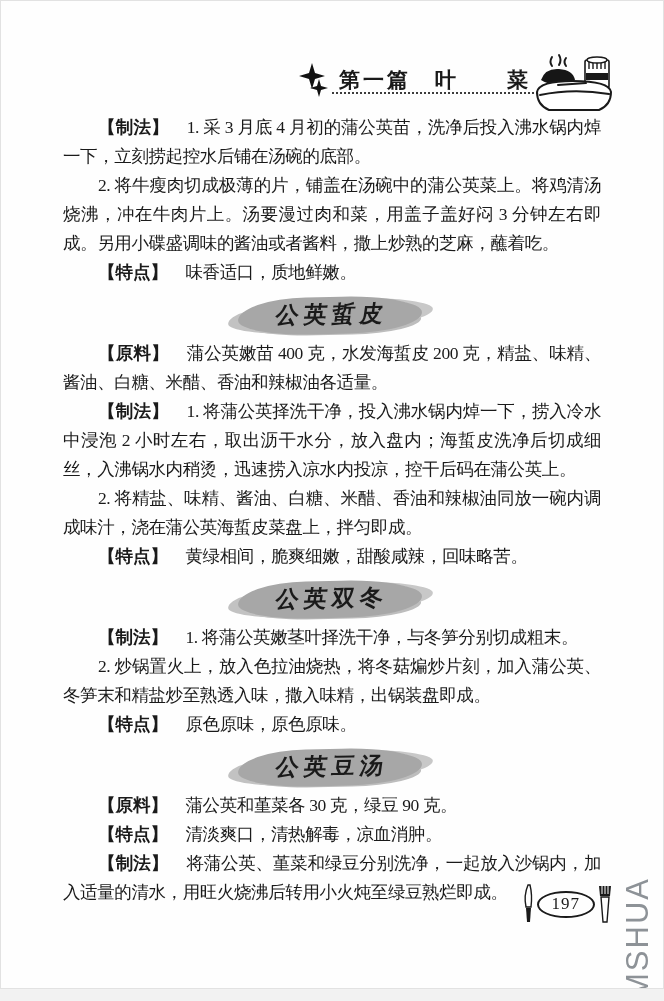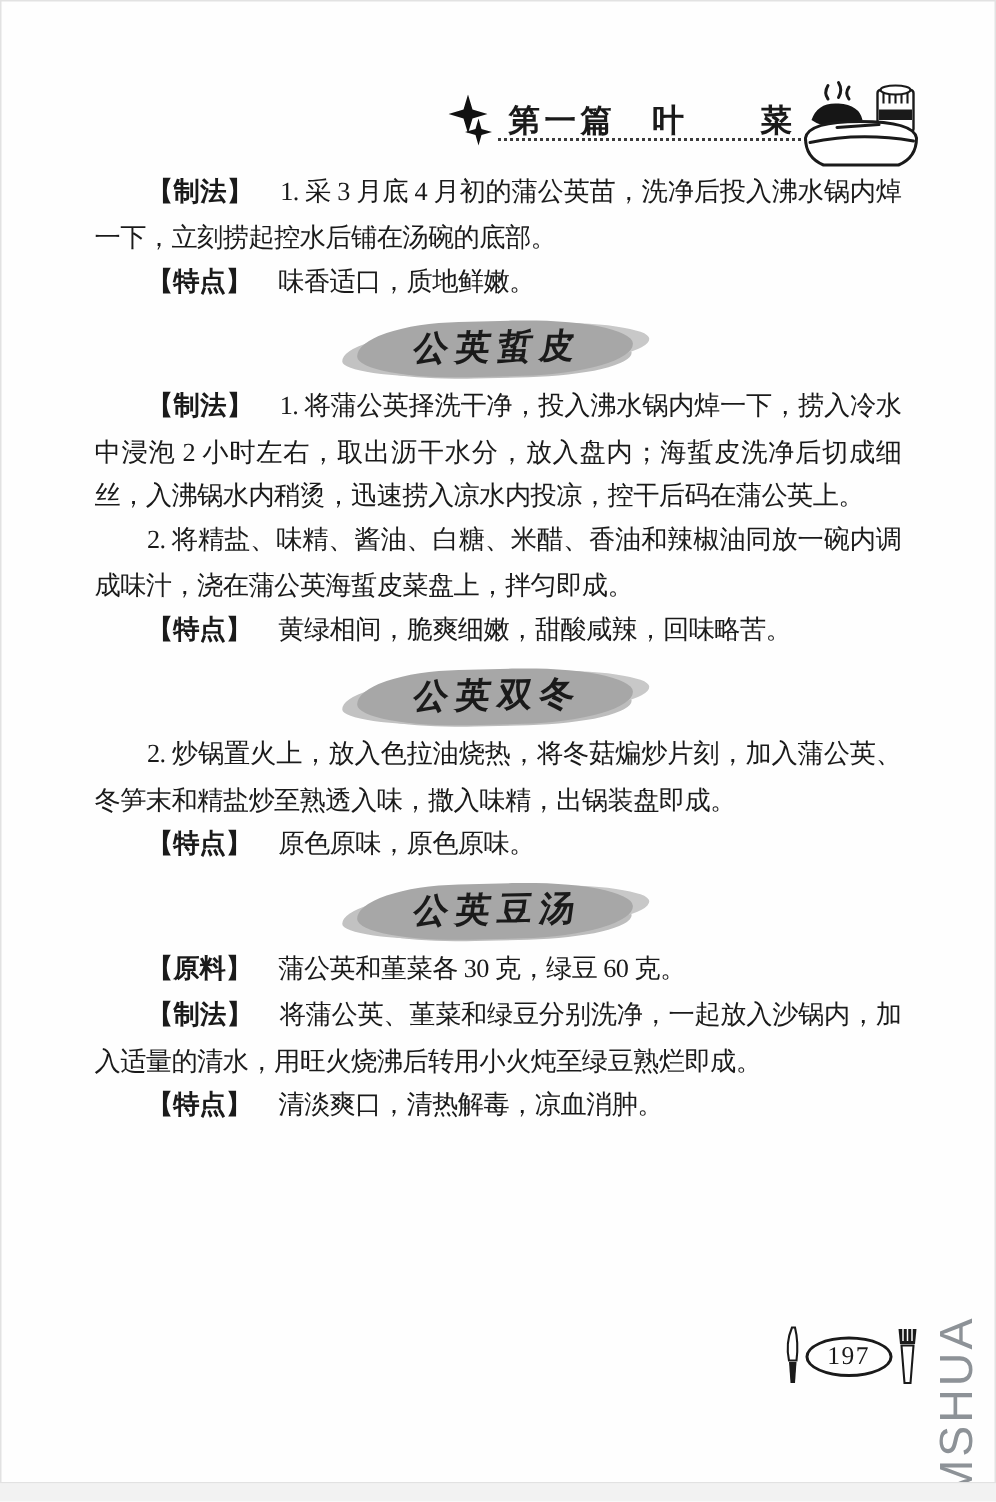--- a/index.html
+++ b/index.html
@@ -33,21 +33,21 @@
   .content{padding:2px 62px 0 62px;}
   p.para{
     margin:0;
     text-indent:2em;
     font-size:17.5px;
     line-height:29px;
     letter-spacing:-0.4px;
     text-align:justify;
   }
   .lbl{
-    font-family:Liberation Mono, monospace;
+    font-family:Liberation Serif, serif;
     font-weight:700;
     letter-spacing:0;
   }
   
   .brush-wrap{text-align:center;margin:7px 0 5px 0;height:40px;}
   .brush{position:relative;display:inline-block;padding:5px 24px 7px 24px;}
   .brush::before{
     content:"";position:absolute;inset:3px -10px 3px -14px;
     background:#a7a7a7;
     border-radius:46% 54% 50% 50% / 72% 58% 66% 52%;
@@ -113,47 +113,50 @@
         <path class="ink" d="M12 42 Q45 35 81 41" stroke-width="1.4"></path>
         <path class="ink" d="M30 32 L58 30" stroke-width="1.2"></path>
       </svg>
     </span>
   </div>
 
   <div class="content">
 
     <section>
       <p class="para"><b class="lbl">【制法】　</b><span>1. 采 3 月底 4 月初的蒲公英苗，洗净后投入沸水锅内焯一下，立刻捞起控水后铺在汤碗的底部。</span></p>
+      <p class="para"><b class="lbl"></b><span>2. 将牛瘦肉切成极薄的片，铺盖在汤碗中的蒲公英菜上。将鸡清汤烧沸，冲在牛肉片上。汤要漫过肉和菜，用盖子盖好闷 3 分钟左右即成。另用小碟盛调味的酱油或者酱料，撒上炒熟的芝麻，蘸着吃。</span></p>
       <p class="para"><b class="lbl">【特点】　</b><span>味香适口，质地鲜嫩。</span></p>
     </section>
 
     <section>
       <div class="brush-wrap">
         <span class="brush"><span class="brush-text">公英蜇皮</span></span>
       </div>
+      <p class="para"><b class="lbl">【原料】　</b><span>蒲公英嫩苗 400 克，水发海蜇皮 200 克，精盐、味精、酱油、白糖、米醋、香油和辣椒油各适量。</span></p>
       <p class="para"><b class="lbl">【制法】　</b><span>1. 将蒲公英择洗干净，投入沸水锅内焯一下，捞入冷水中浸泡 2 小时左右，取出沥干水分，放入盘内；海蜇皮洗净后切成细丝，入沸锅水内稍烫，迅速捞入凉水内投凉，控干后码在蒲公英上。</span></p>
       <p class="para"><b class="lbl"></b><span>2. 将精盐、味精、酱油、白糖、米醋、香油和辣椒油同放一碗内调成味汁，浇在蒲公英海蜇皮菜盘上，拌匀即成。</span></p>
       <p class="para"><b class="lbl">【特点】　</b><span>黄绿相间，脆爽细嫩，甜酸咸辣，回味略苦。</span></p>
     </section>
 
     <section>
       <div class="brush-wrap">
         <span class="brush"><span class="brush-text">公英双冬</span></span>
       </div>
+      <p class="para"><b class="lbl">【制法】　</b><span>1. 将蒲公英嫩茎叶择洗干净，与冬笋分别切成粗末。</span></p>
       <p class="para"><b class="lbl"></b><span>2. 炒锅置火上，放入色拉油烧热，将冬菇煸炒片刻，加入蒲公英、冬笋末和精盐炒至熟透入味，撒入味精，出锅装盘即成。</span></p>
       <p class="para"><b class="lbl">【特点】　</b><span>原色原味，原色原味。</span></p>
     </section>
 
     <section>
       <div class="brush-wrap">
         <span class="brush"><span class="brush-text">公英豆汤</span></span>
       </div>
-      <p class="para"><b class="lbl">【原料】　</b><span>蒲公英和堇菜各 30 克，绿豆 60 克。</span></p>
+      <p class="para"><b class="lbl">【原料】　</b><span>蒲公英和堇菜各 30 克，绿豆 90 克。</span></p>
+      <p class="para"><b class="lbl">【特点】　</b><span>清淡爽口，清热解毒，凉血消肿。</span></p>
       <p class="para"><b class="lbl">【制法】　</b><span>将蒲公英、堇菜和绿豆分别洗净，一起放入沙锅内，加入适量的清水，用旺火烧沸后转用小火炖至绿豆熟烂即成。</span></p>
-      <p class="para"><b class="lbl">【特点】　</b><span>清淡爽口，清热解毒，凉血消肿。</span></p>
     </section>
 
   </div>
 
   <div class="pageno">
     <svg width="14" height="40" viewBox="0 0 14 40">
       <path d="M7 1 C4 8 3.5 16 5 23 L10 23 C11 15 10.5 7 9 1 Z" fill="#fff" stroke="#1a1a1a" stroke-width="1.4"></path>
       <path d="M5 24 L10 24 L9 38 L6 38 Z" fill="#1a1a1a"></path>
     </svg>
     <span class="oval">197</span>

